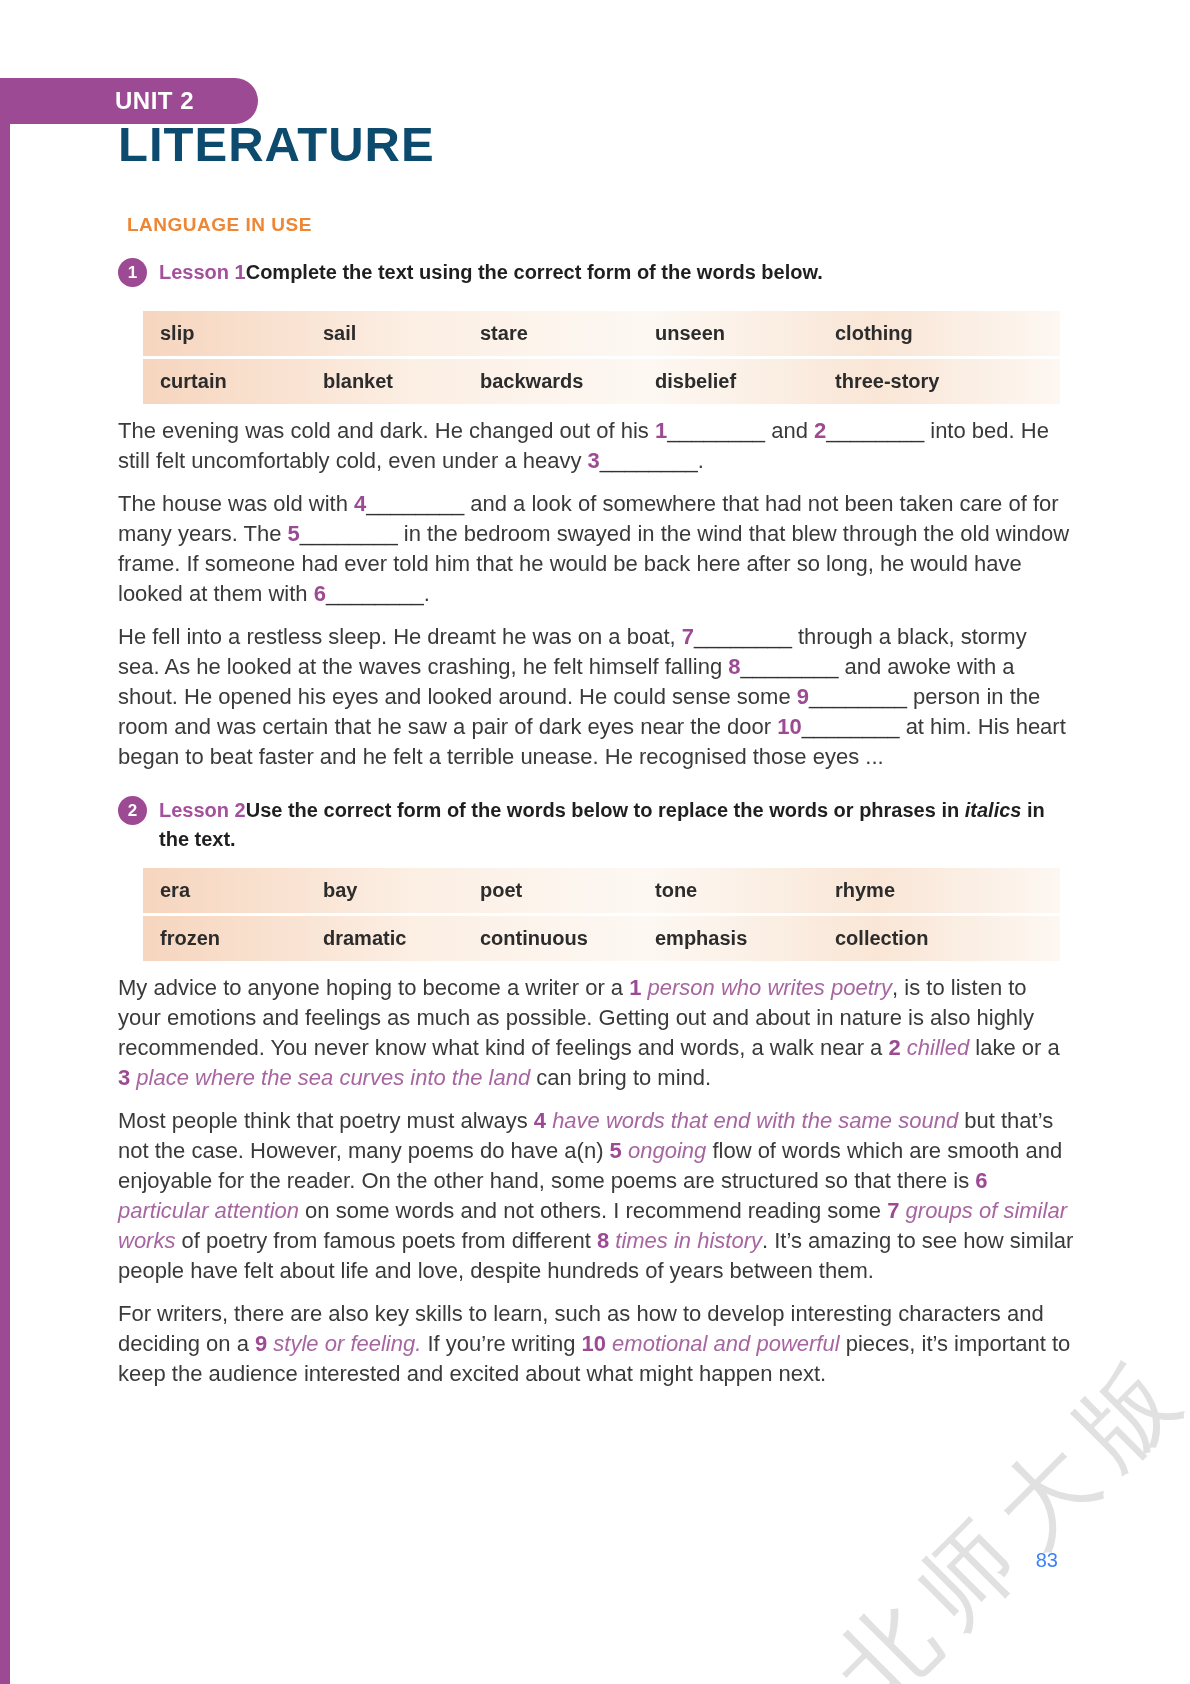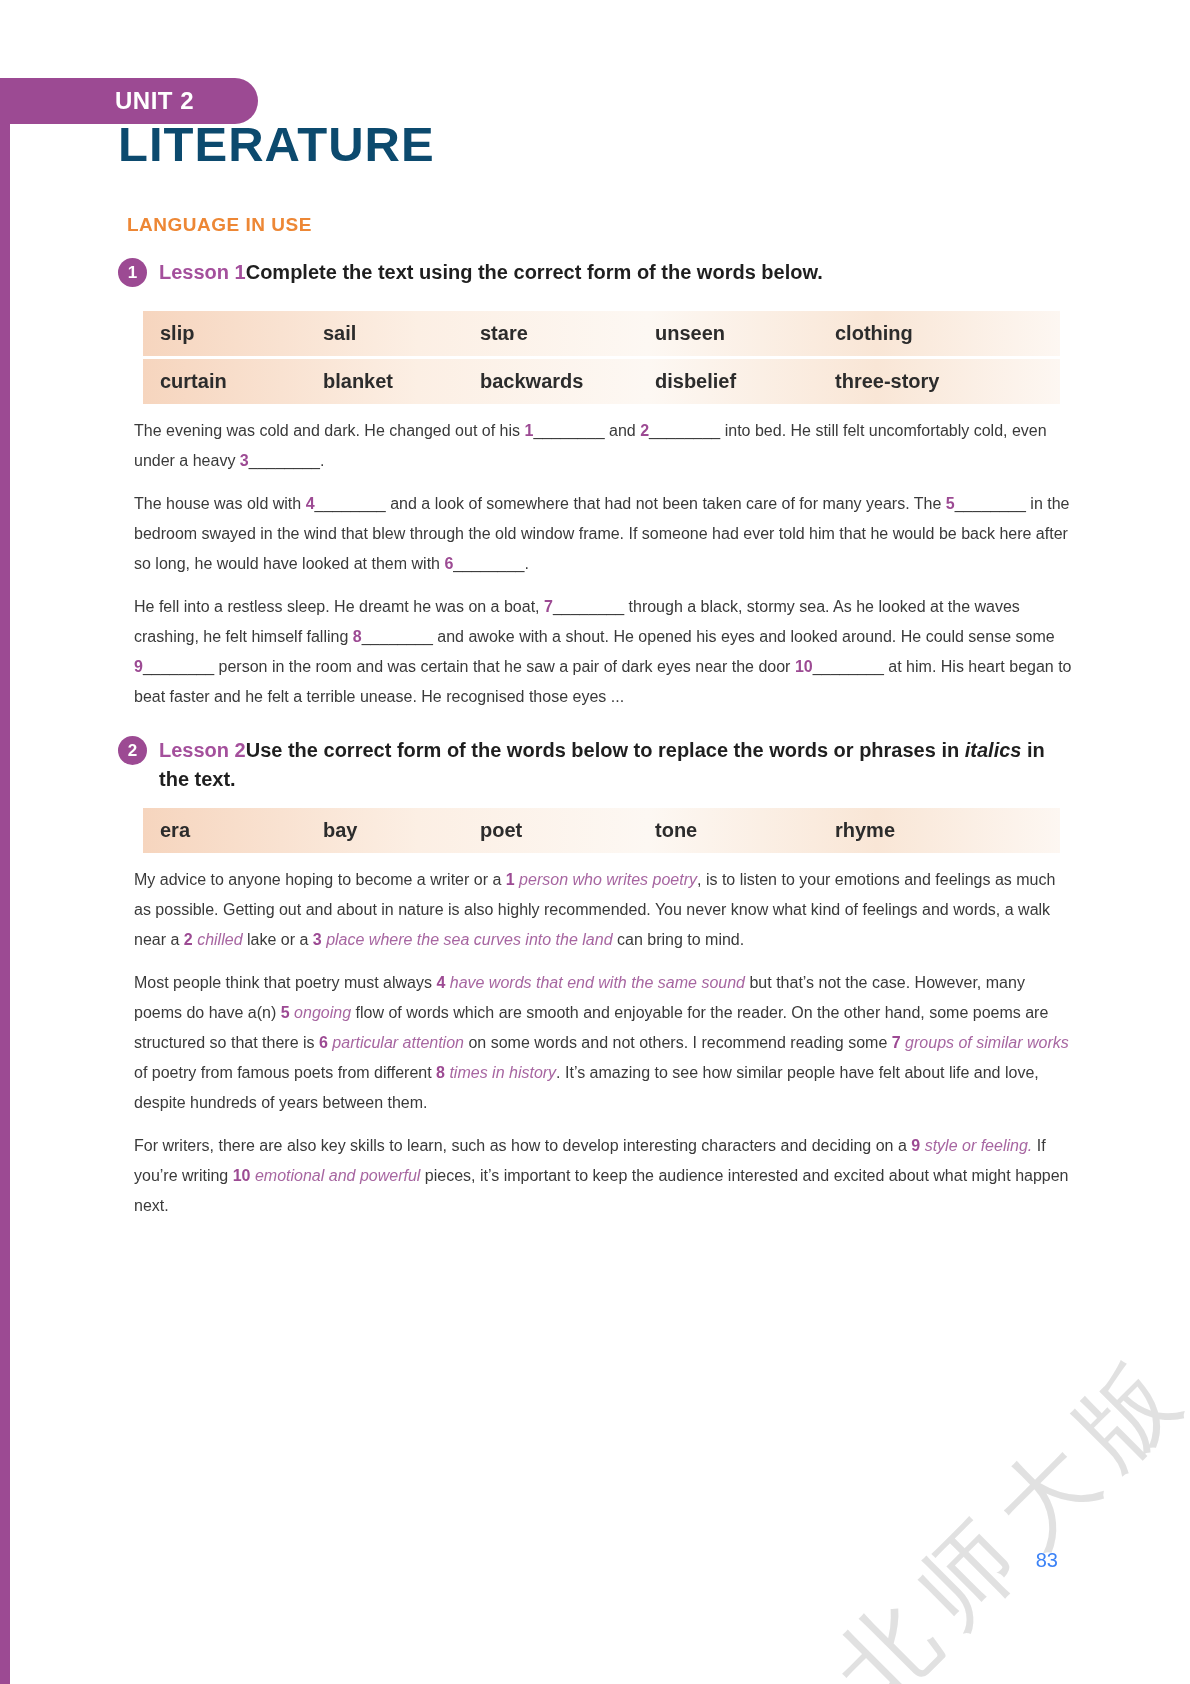--- a/index.html
+++ b/index.html
@@ -33,21 +33,21 @@
   .lesson-label{color:#a4509c;font-weight:bold;}
   .lesson-instruction{font-weight:bold;color:#1f1f1f;}
   .seg-bold-italic{font-weight:bold;font-style:italic;color:#1f1f1f;}
   .wordbox{margin:0 0 12px 25px;width:917px;}
   .wordbox-row{
     display:grid;grid-template-columns:163px 157px 175px 180px 1fr;
     align-items:center;height:45px;padding-left:17px;margin-bottom:3px;
     background:linear-gradient(90deg,#f6d5be 0%,#fcefe4 30%,#fdf8f3 55%,#f9e6d6 80%,#fdf7f2 100%);
   }
   .word{font-weight:bold;font-size:20px;color:#2c2c2c;}
-  .para{font-size:16px;line-height:30px;margin:0 0 13px 16px;color:#3a3a3a;}
+  .para{font-size:22px;line-height:30px;margin:0 0 13px 0;color:#3a3a3a;}
   .seg-num{color:#9c4a93;font-weight:bold;}
   .seg-blank{color:#333333;}
   .seg-italic{color:#a766a1;font-style:italic;}
   .page-number{
     position:absolute;right:132px;bottom:112px;font-size:20px;font-weight:normal;color:#3b82f6;
   }
   .watermark{
     position:absolute;right:-50px;bottom:90px;transform:rotate(-45deg);
     font-size:95px;color:#c4c4c4;opacity:.5;letter-spacing:18px;white-space:nowrap;
     pointer-events:none;
@@ -104,20 +104,27 @@
   </div>
 
   <div class="wordbox">
     <div class="wordbox-row">
       <span class="word">era</span>
       <span class="word">bay</span>
       <span class="word">poet</span>
       <span class="word">tone</span>
       <span class="word">rhyme</span>
     </div>
+    <div class="wordbox-row">
+      <span class="word">frozen</span>
+      <span class="word">dramatic</span>
+      <span class="word">continuous</span>
+      <span class="word">emphasis</span>
+      <span class="word">collection</span>
+    </div>
   </div>
 
   <p class="para"><span>My advice to anyone hoping to become a writer or a </span><span class="seg-num">1</span><span class="seg-italic"> person who writes poetry</span><span>, is to listen to your emotions and feelings as much as possible. Getting out and about in nature is also highly recommended. You never know what kind of feelings and words, a walk near a </span><span class="seg-num">2</span><span class="seg-italic"> chilled</span><span> lake or a </span><span class="seg-num">3</span><span class="seg-italic"> place where the sea curves into the land</span><span> can bring to mind.</span></p>
   <p class="para"><span>Most people think that poetry must always </span><span class="seg-num">4</span><span class="seg-italic"> have words that end with the same sound</span><span> but that’s not the case. However, many poems do have a(n) </span><span class="seg-num">5</span><span class="seg-italic"> ongoing</span><span> flow of words which are smooth and enjoyable for the reader. On the other hand, some poems are structured so that there is </span><span class="seg-num">6</span><span class="seg-italic"> particular attention</span><span> on some words and not others. I recommend reading some </span><span class="seg-num">7</span><span class="seg-italic"> groups of similar works</span><span> of poetry from famous poets from different </span><span class="seg-num">8</span><span class="seg-italic"> times in history</span><span>. It’s amazing to see how similar people have felt about life and love, despite hundreds of years between them.</span></p>
   <p class="para"><span>For writers, there are also key skills to learn, such as how to develop interesting characters and deciding on a </span><span class="seg-num">9</span><span class="seg-italic"> style or feeling.</span><span> If you’re writing </span><span class="seg-num">10</span><span class="seg-italic"> emotional and powerful</span><span> pieces, it’s important to keep the audience interested and excited about what might happen next.</span></p>
 
 </div>
 
 <div class="watermark">北师大版</div>
 <div class="page-number">83</div>

